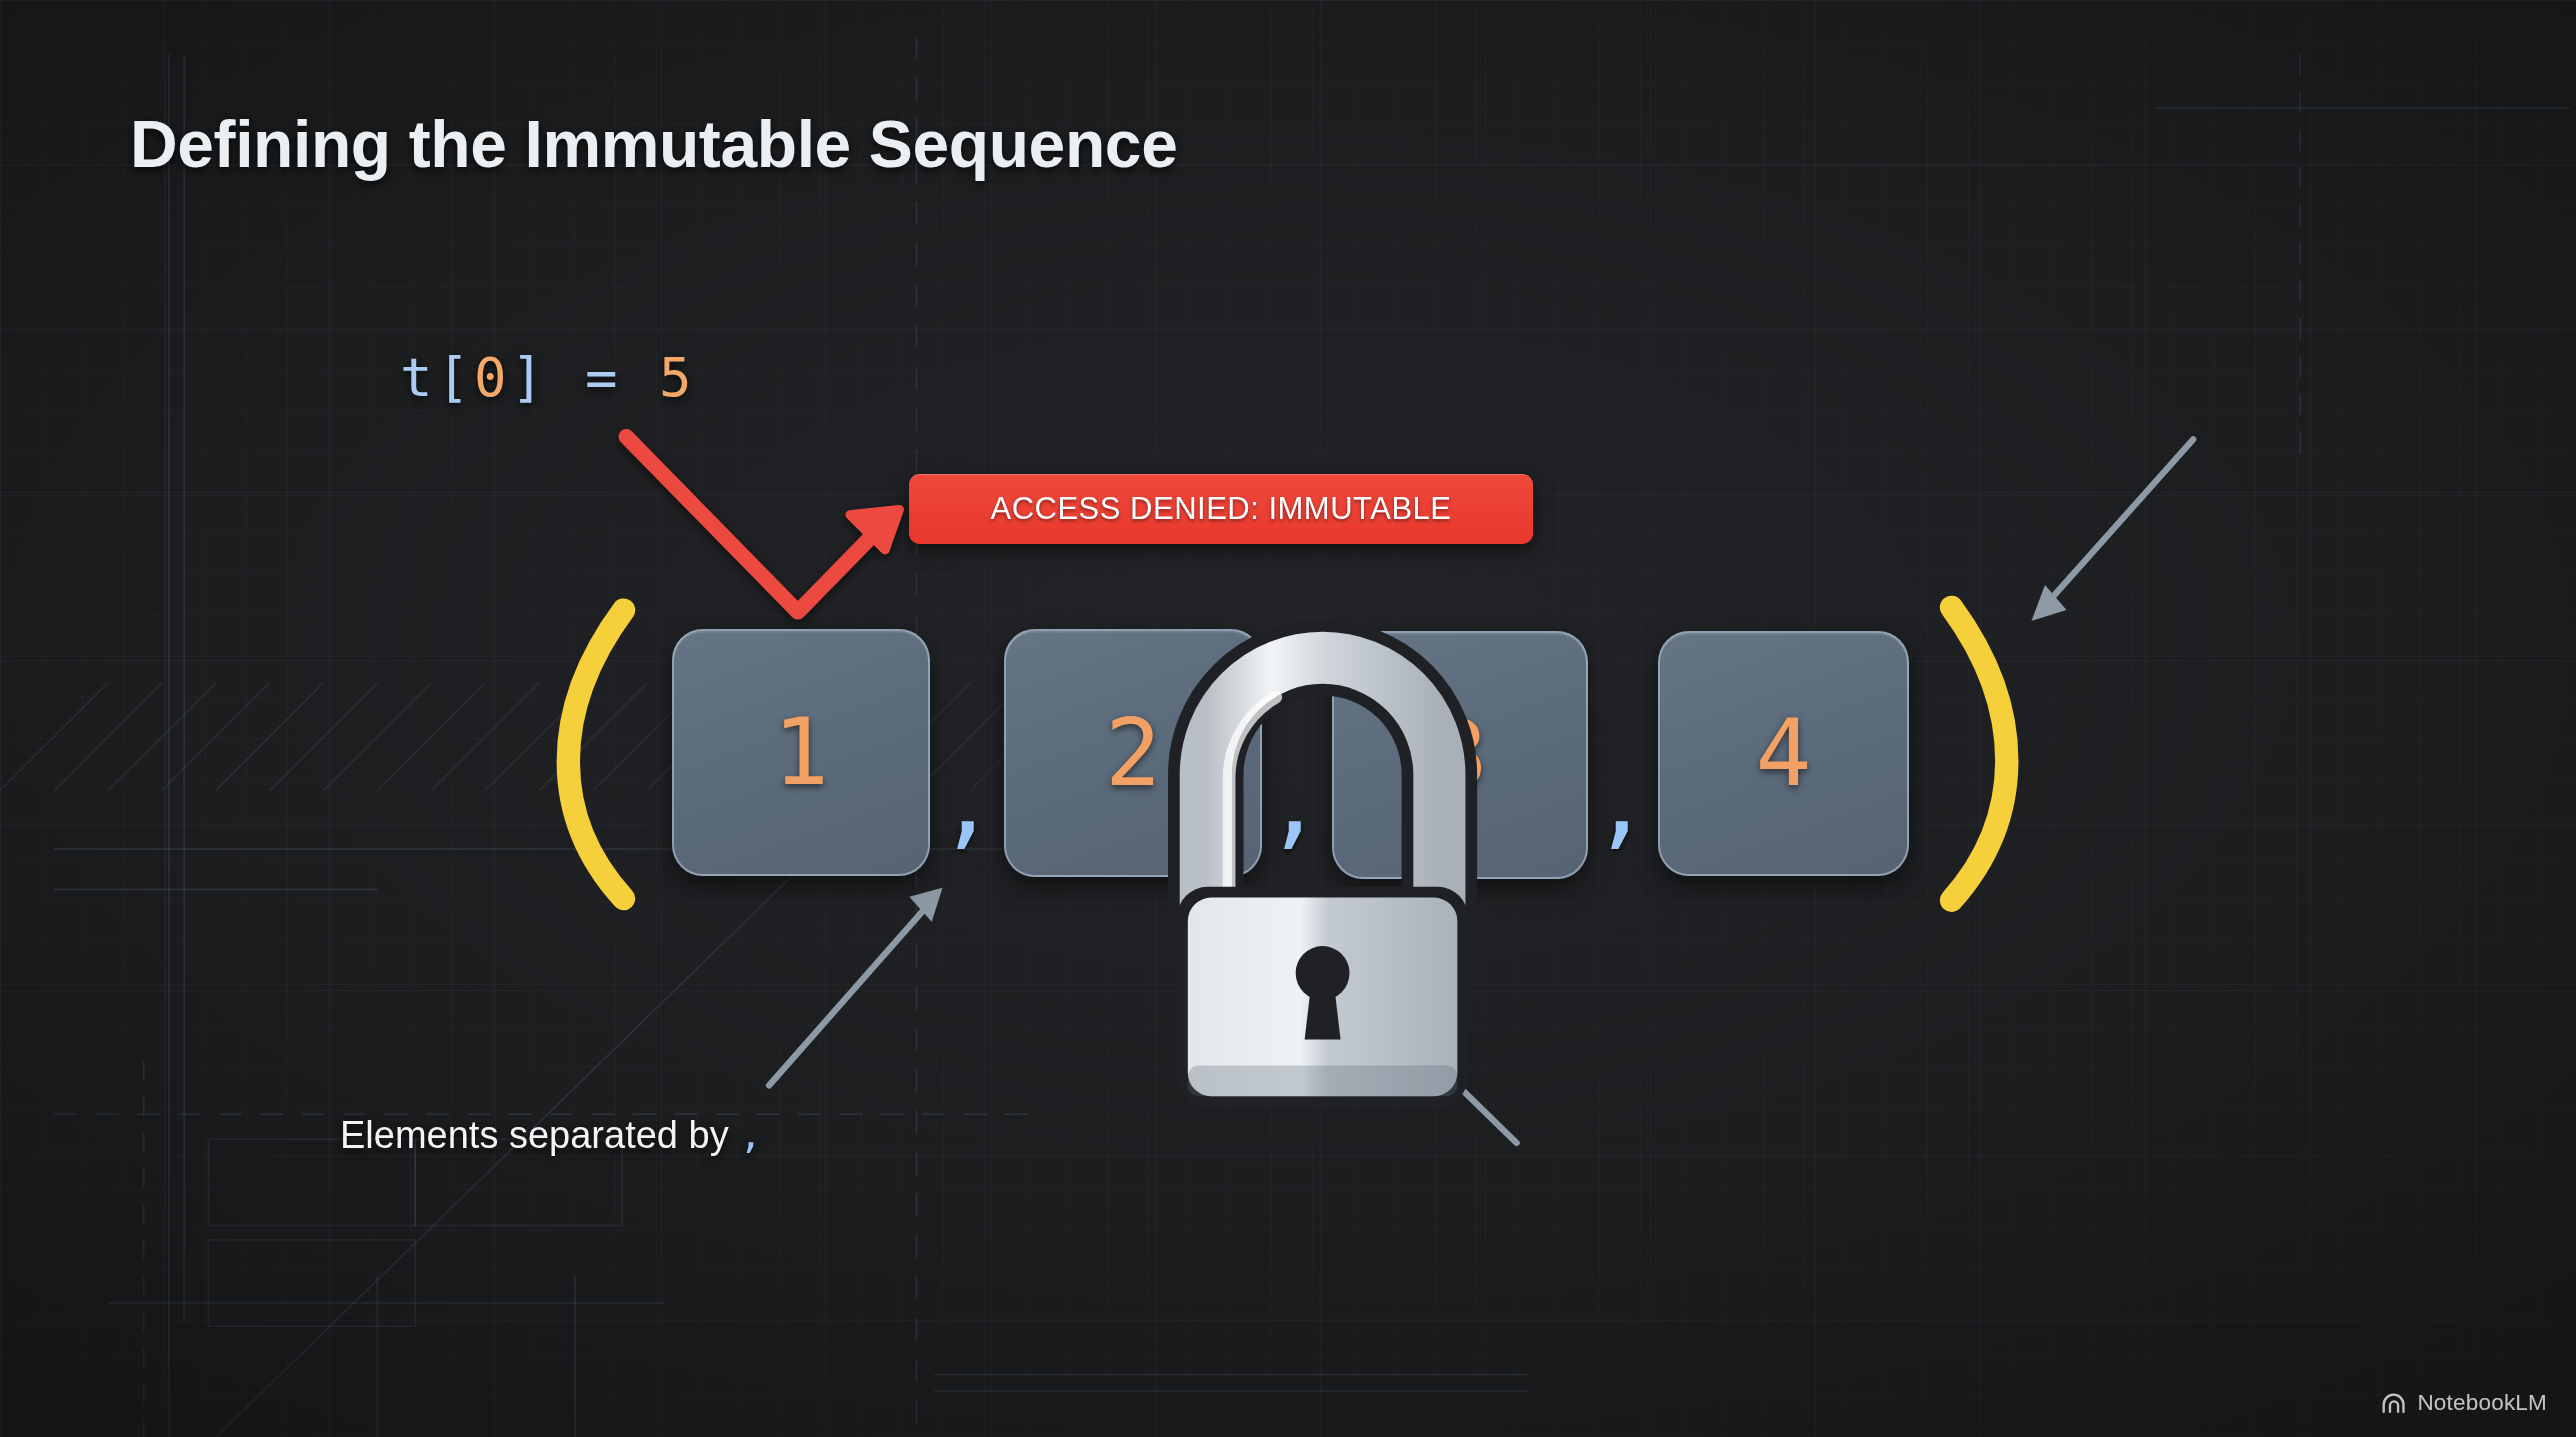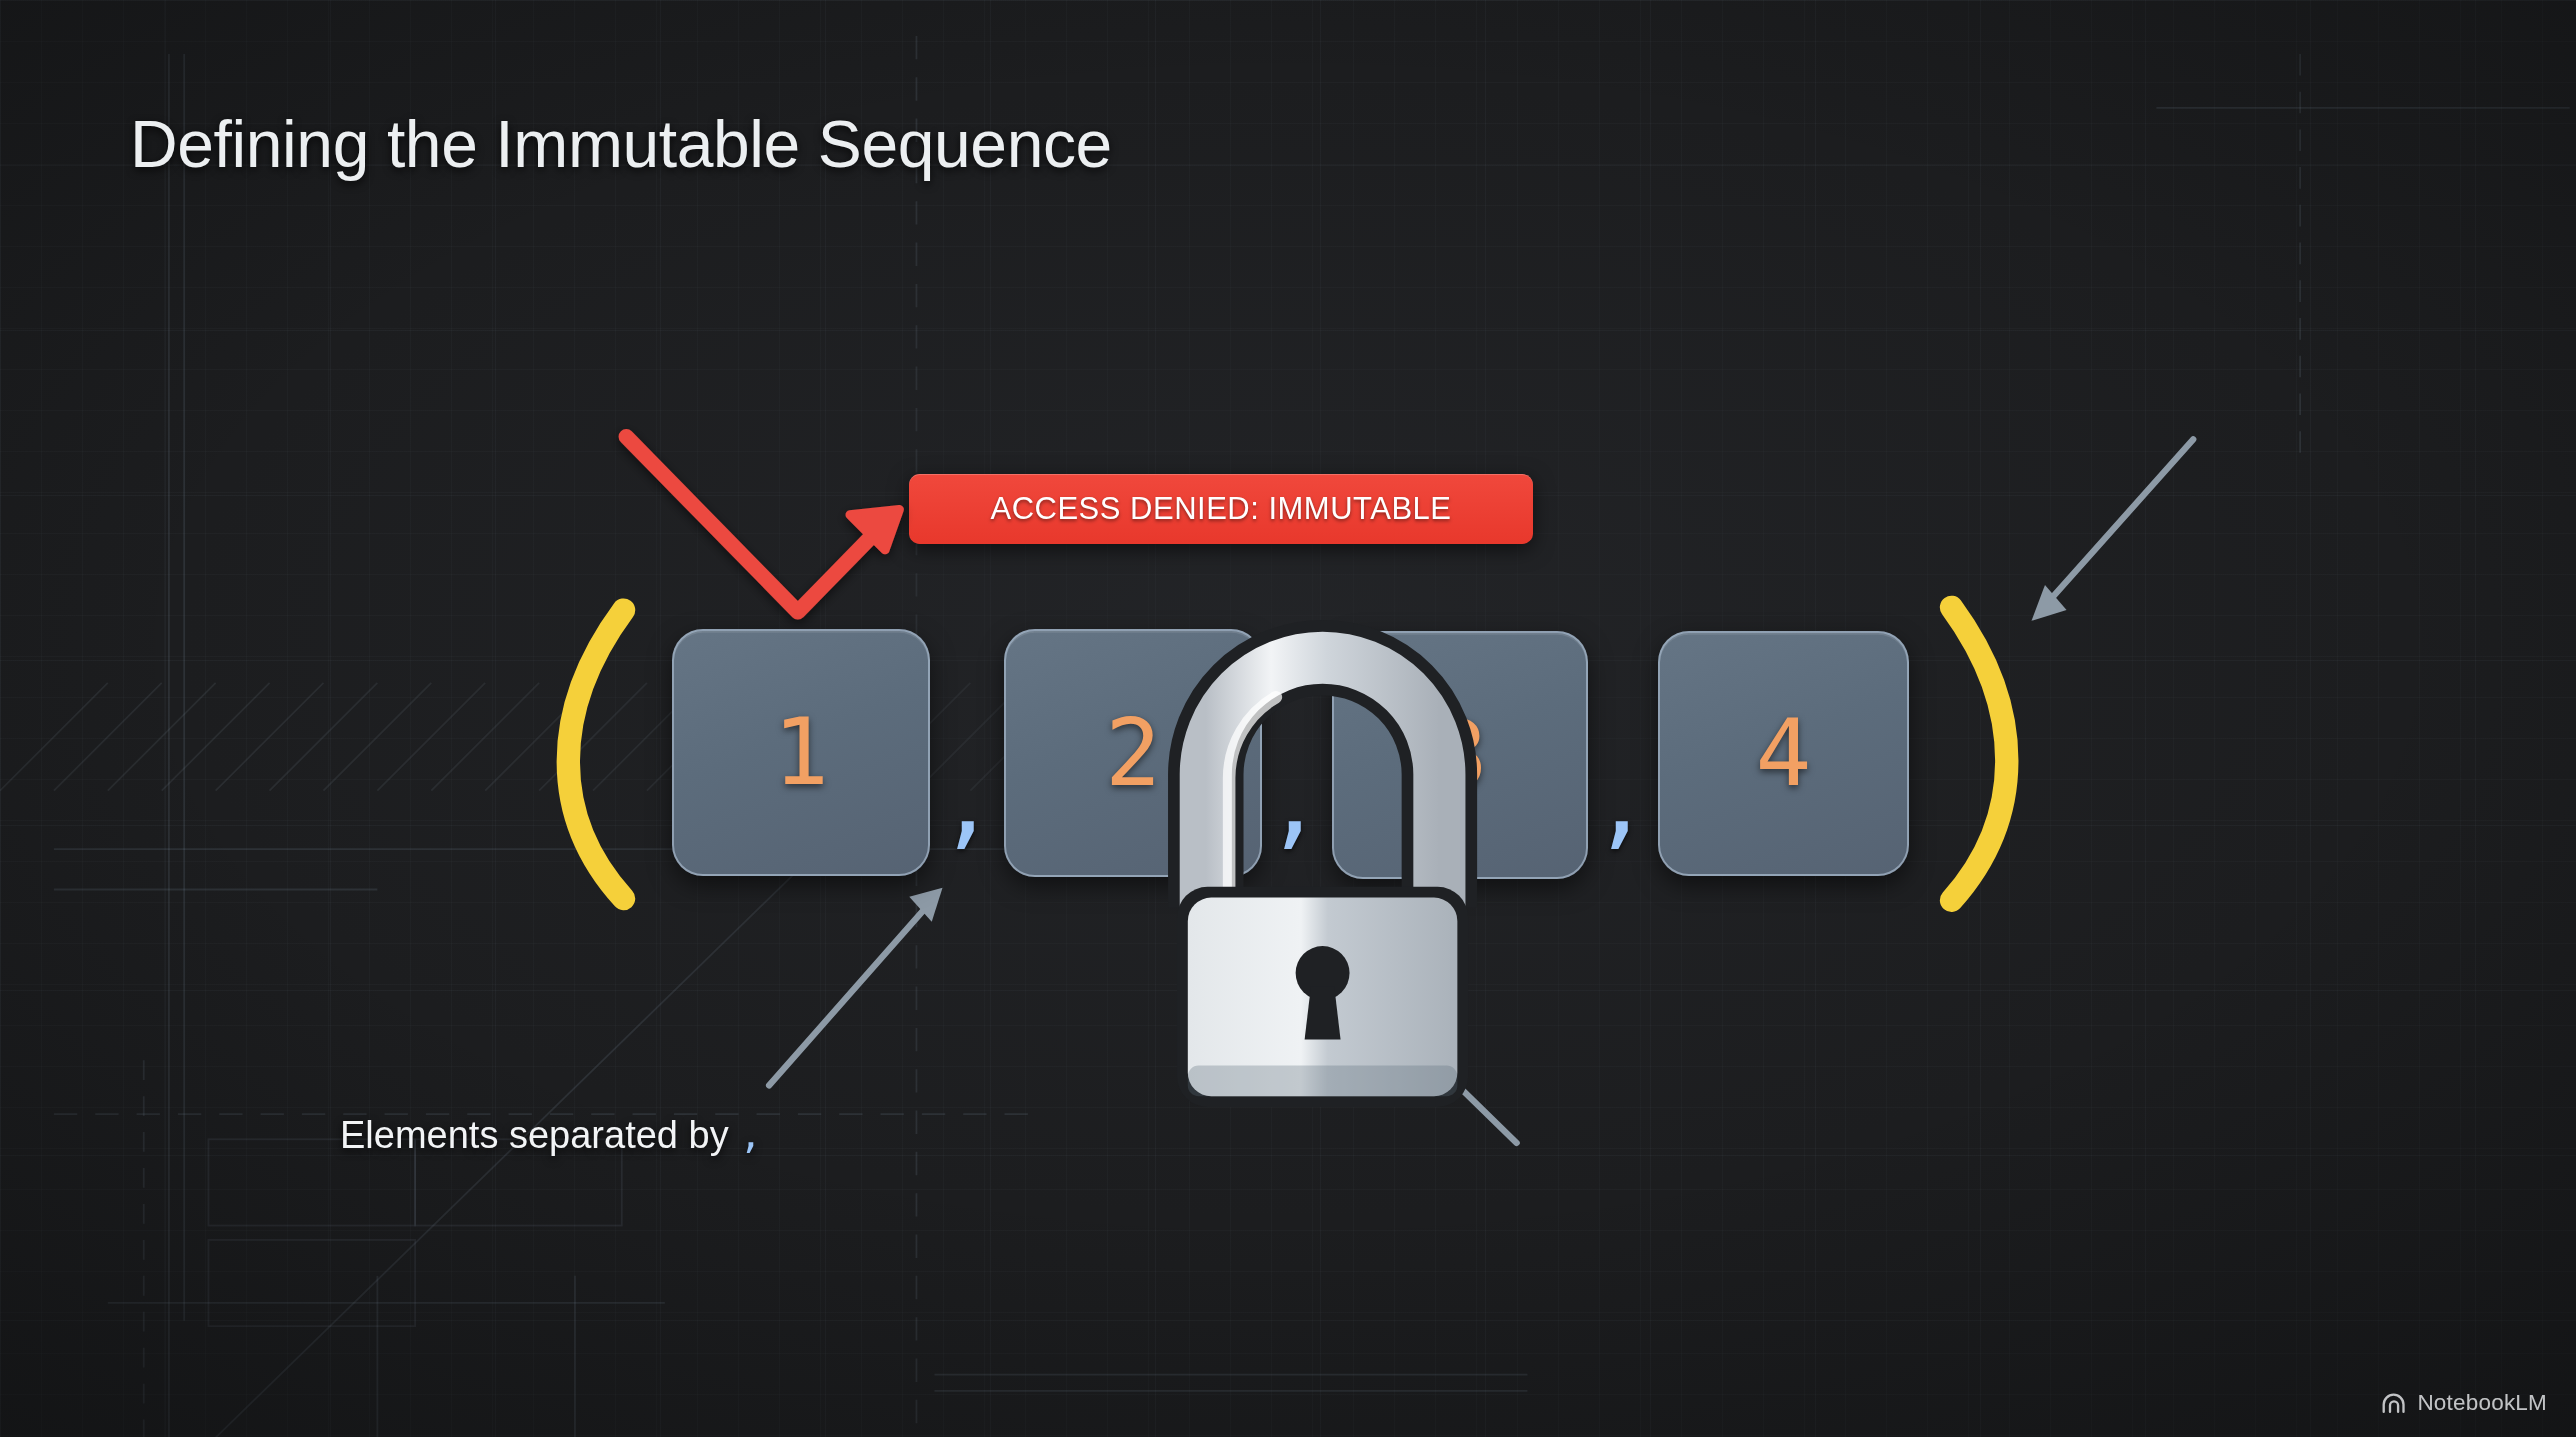--- a/index.html
+++ b/index.html
@@ -41,21 +41,21 @@
     pointer-events: none;
   }
   .bp-lines { position: absolute; inset: 0; pointer-events: none; }
 
   
   .title {
     position: absolute;
     left: 130px;
     top: 106px;
     font-size: 66px;
-    font-weight: 400;
+    font-weight: 700;
     letter-spacing: -0.4px;
     color: #eceff1;
     text-shadow: 0 2.7px 9px rgba(0,0,0,0.75);
     white-space: nowrap;
   }
 
   
   .code {
     position: absolute;
     left: 400px;
@@ -195,20 +195,23 @@
     <g stroke="rgba(165,185,205,0.11)" fill="none" stroke-width="2">
       <rect x="232" y="1268" width="230" height="96"></rect>
       <rect x="232" y="1380" width="230" height="96"></rect>
       <rect x="462" y="1268" width="230" height="96"></rect>
     </g>
   </svg>
   <div class="bg-vignette"></div>
 
   <div class="title">Defining the Immutable Sequence</div>
 
+  <div class="code">
+    <span class="blue">t</span><span class="blue">[</span><span class="orange">0</span><span class="blue">]</span>&nbsp;<span class="blue">=</span>&nbsp;<span class="orange">5</span>
+  </div>
 
   <div class="badge">
     <span class="badge-text">ACCESS DENIED: IMMUTABLE</span>
   </div>
 
   <svg class="svg-layer" viewBox="0 0 2867 1600">
     <defs>
       <filter id="dropsh" x="-50%" y="-50%" width="200%" height="200%">
         <feDropShadow dx="0" dy="4" stdDeviation="6" flood-color="#000" flood-opacity="0.55"></feDropShadow>
       </filter>

